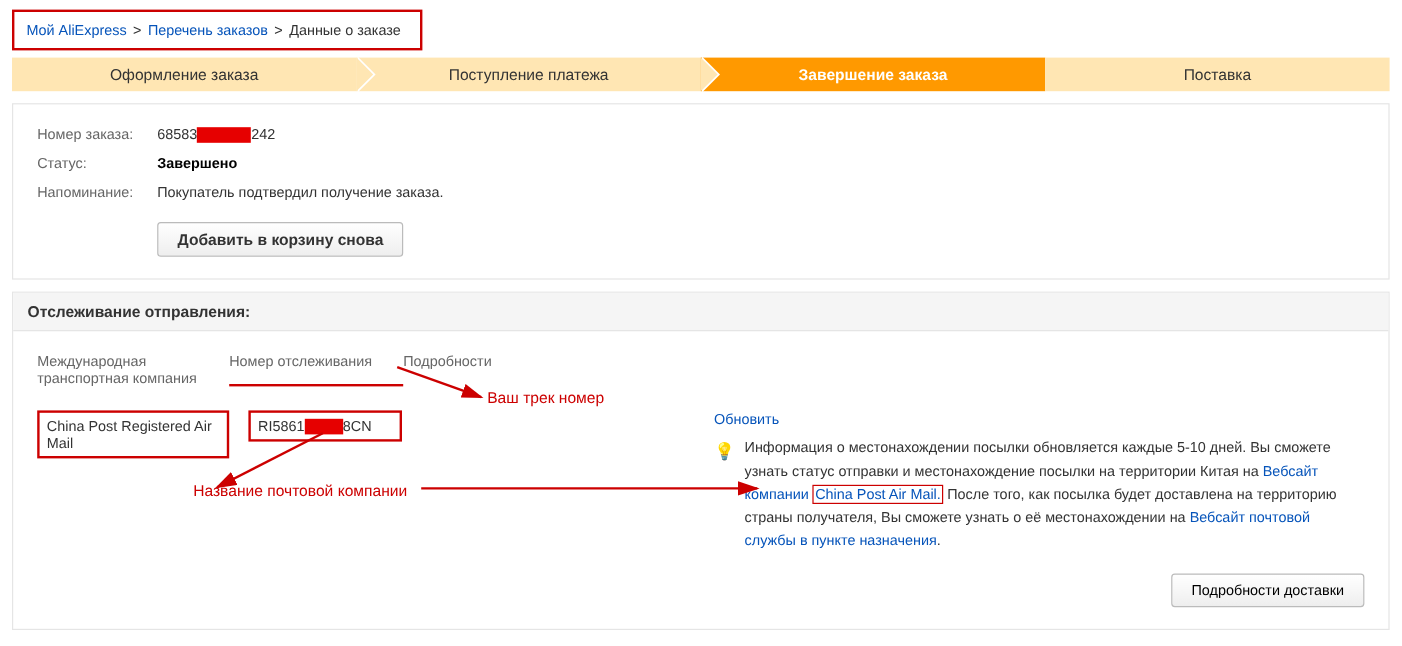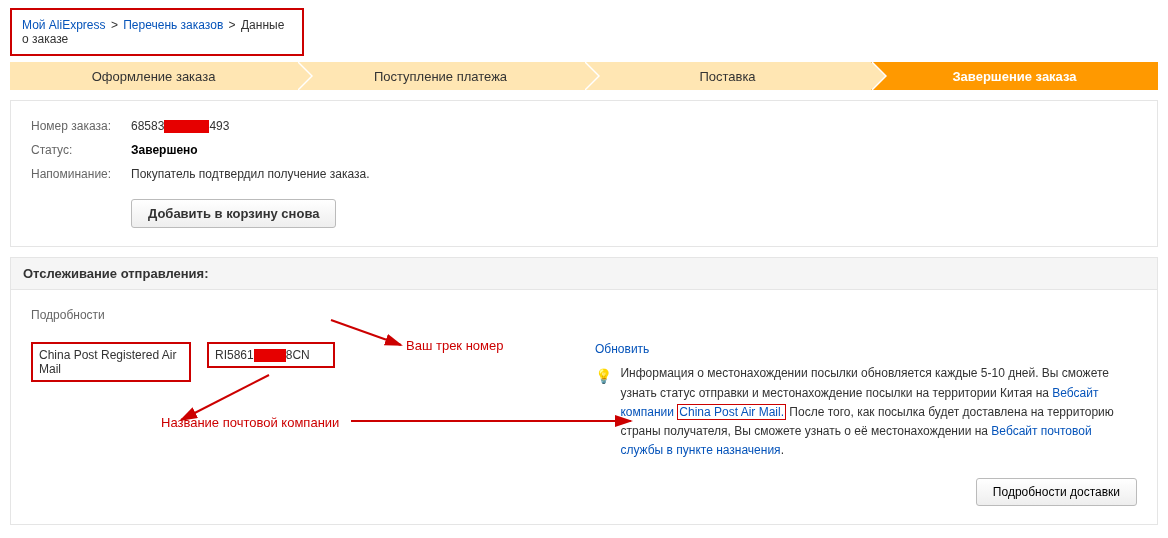--- a/index.html
+++ b/index.html
@@ -1,17 +1,17 @@
 <!DOCTYPE html>
 <html><head>
 <meta charset="utf-8">
 <style>
 * { box-sizing: border-box; margin: 0; padding: 0; }
 body { font-family: Arial, sans-serif; font-size: 12px; color: #333; background: #fff; width: 1168px; }
-.breadcrumb { padding: 8px 10px; border: 2px solid #c00; margin: 8px 10px 6px 10px; width: 294px; }
+.breadcrumb { padding: 8px 10px; border: 2px solid #c00; margin: 8px 10px 6px 10px; width: 342px; }
 .breadcrumb a { color: #0654ba; text-decoration: none; }
 .breadcrumb span.sep { color: #333; margin: 0 2px; }
 .breadcrumb .current { color: #333; }
 
 .progress { display: flex; margin: 0 10px 10px 10px; height: 28px; }
 .step { flex: 1; position: relative; background: #ffe6b3; color: #333; font-size: 13px; display: flex; align-items: center; justify-content: center; }
 .step.active { background: #f90; color: #fff; font-weight: bold; }
 .step.arrow-right::after { content: ""; position: absolute; right: -14px; top: 0; width: 0; height: 0; border-top: 14px solid transparent; border-bottom: 14px solid transparent; border-left: 14px solid #ffe6b3; z-index: 2; }
 .step.arrow-right-bg::before { content: ""; position: absolute; right: -16px; top: -1px; width: 0; height: 0; border-top: 15px solid transparent; border-bottom: 15px solid transparent; border-left: 15px solid #fff; z-index: 1; }
 .step:last-child::after, .step:last-child::before { display: none; }
@@ -57,46 +57,48 @@
   <a href="#">Мой AliExpress</a>
   <span class="sep">&gt;</span>
   <a href="#">Перечень заказов</a>
   <span class="sep">&gt;</span>
   <span class="current">Данные о заказе</span>
 </div>
 
 <div class="progress">
   <div class="step arrow-right arrow-right-bg">Оформление заказа</div>
   <div class="step arrow-right arrow-right-bg">Поступление платежа</div>
+  <div class="step active">Завершение заказа</div>
   <div class="step arrow-right arrow-right-bg">Поставка</div>
-  <div class="step active">Завершение заказа</div>
 </div>
 
 <div class="panel">
   <div class="info-row">
     <div class="info-label">Номер заказа:</div>
     <div class="info-value">
-      <span>68583</span><span class="redrect"></span><span>493</span>
+      <span>68583</span><span class="redrect"></span><span>242</span>
     </div>
   </div>
   <div class="info-row">
     <div class="info-label">Статус:</div>
     <div class="info-value green">Завершено</div>
   </div>
   <div class="info-row">
     <div class="info-label">Напоминание:</div>
     <div class="info-value">Покупатель подтвердил получение заказа.</div>
   </div>
   <button class="btn">Добавить в корзину снова</button>
 </div>
 
 <div class="track-panel">
   <div class="track-header">Отслеживание отправления:</div>
   <div class="track-body clearfix">
     <div class="thead">
+      <div class="th th1">Международная транспортная компания</div>
+      <div class="th th2">Номер отслеживания</div>
       <div class="th th4">Подробности</div>
     </div>
     <div class="tbody">
       <div class="td1">China Post Registered Air Mail</div>
       <div class="td2">
         <span>RI5861</span>
           <span class="redrect" style="width:32px"></span>
           <span>8CN</span>
       </div>
       <div class="td3"></div>

